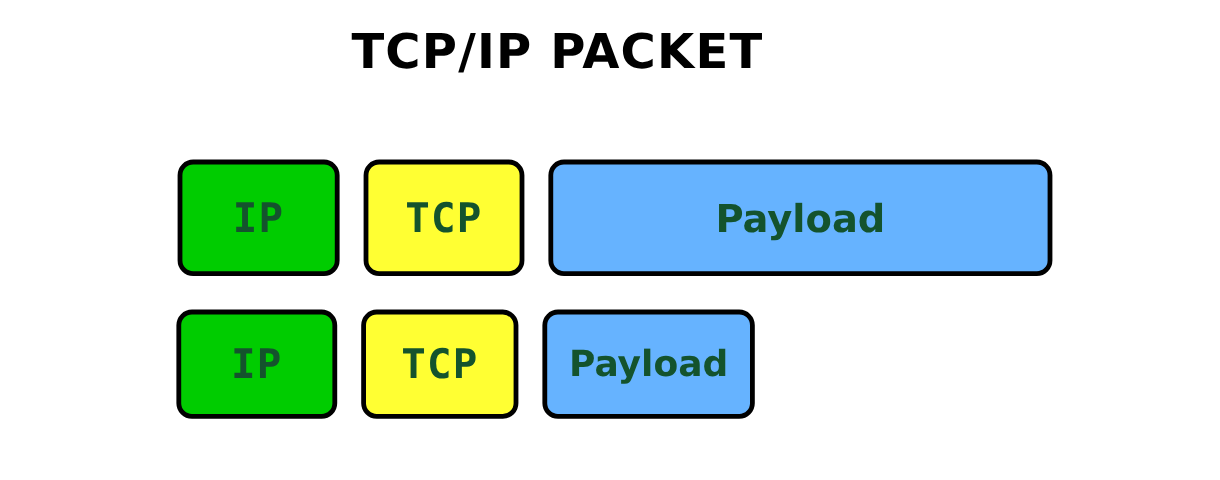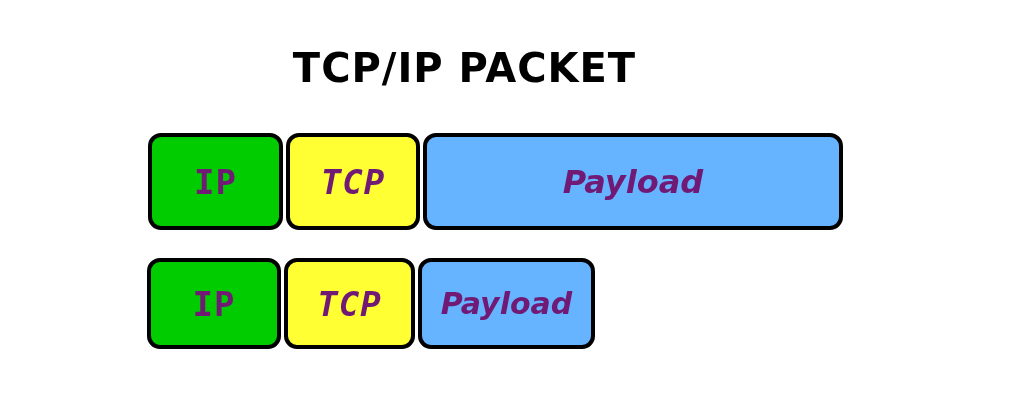--- a/index.html
+++ b/index.html
@@ -19,21 +19,21 @@
     position: absolute;
     inset: 0;
     width: 1017px;
     height: 400px;
   }
 
   
   .title {
     position: absolute;
     left: 0;
-    top: 44px;
+    top: 20px;
     width: 929px;           
     text-align: center;
     font-family: "DejaVu Sans", sans-serif;
     font-size: 40px;
     font-weight: bold;
     letter-spacing: 1px;
     color: #000000;
     line-height: 48px;
     white-space: nowrap;
   }
@@ -49,28 +49,28 @@
   #row-small  { left: 147px; top: 258px; height: 91px; }
 
   .field {
     position: relative;
     box-sizing: border-box;
     border: 4px solid #000000;
     border-radius: 13px;
     display: flex;
     align-items: center;
     justify-content: center;
-    color: #701a75;
+    color: #14532d;
     font-family: "DejaVu Sans", sans-serif;
     font-weight: bold;
     overflow: hidden;
   }
 
   
-  .field + .field { margin-left: 3px; font-style: italic; }
+  .field + .field { margin-left: 20px; }
 
   .field-ip      { background: #00CC00; }
   .field-tcp     { background: #FFFF33; }
   .field-payload { background: #66B3FF; }
 
   
   #row-full .field-ip      { width: 135px; }
   #row-full .field-tcp     { width: 134px; }
   #row-full .field-payload { width: 420px; }
 

